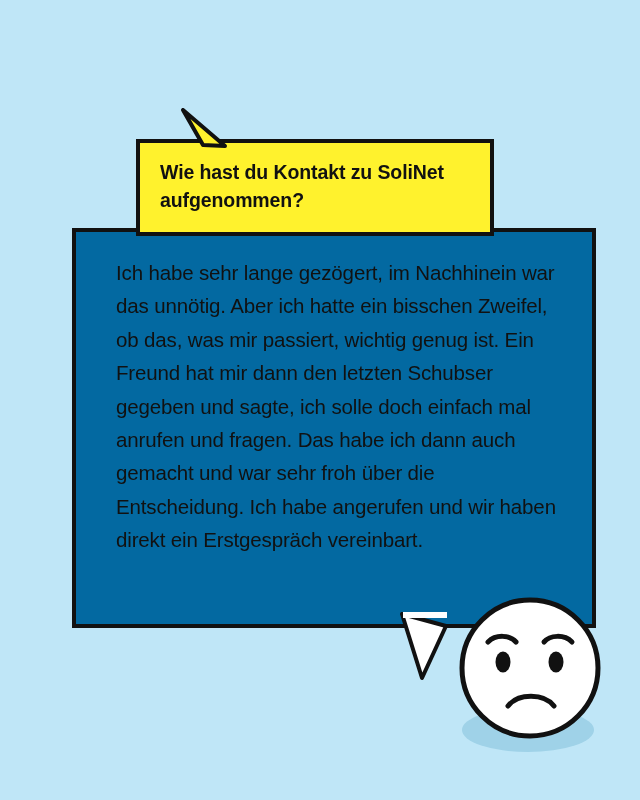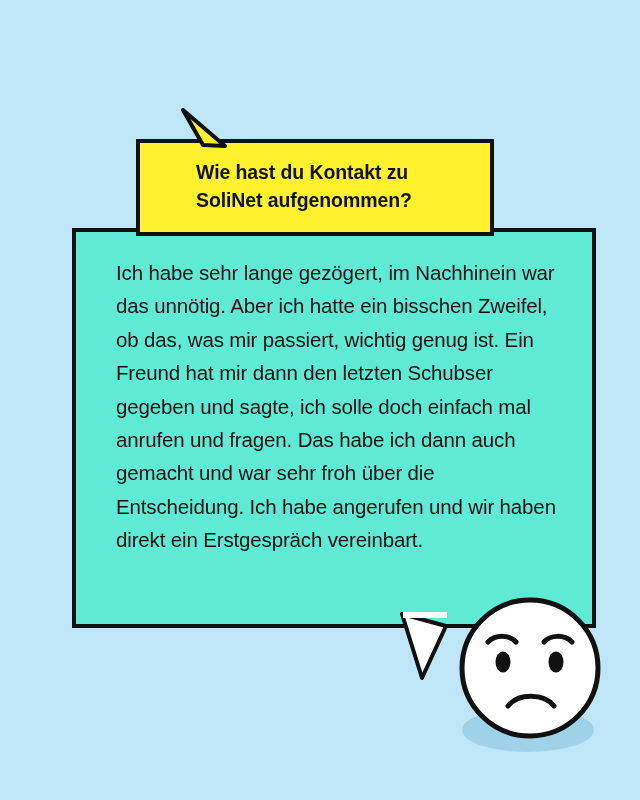--- a/index.html
+++ b/index.html
@@ -31,41 +31,40 @@
     border: 4px solid #111111;
     padding: 16px 20px 18px 20px;
     z-index: 6;
   }
   .question-text {
     font-size: 19.5px;
     font-weight: bold;
     line-height: 1.42;
     color: #111111;
     letter-spacing: -0.1px;
-    margin-left: 36px;
   }
   
   .q-tail {
     position: absolute;
     left: 181px;
     top: 108px;
     width: 46px;
     height: 40px;
     z-index: 7;
   }
 
   
   .answer-bubble {
     position: absolute;
     left: 72px;
     top: 228px;
     width: 524px;
     height: 400px;
     box-sizing: border-box;
-    background: #5eead4;
+    background: #0369a1;
     border: 4px solid #111111;
     z-index: 4;
   }
   .answer-inner {
     position: absolute;
     left: 40px;
     top: 24px;
     right: 26px;
   }
   .answer-text {

